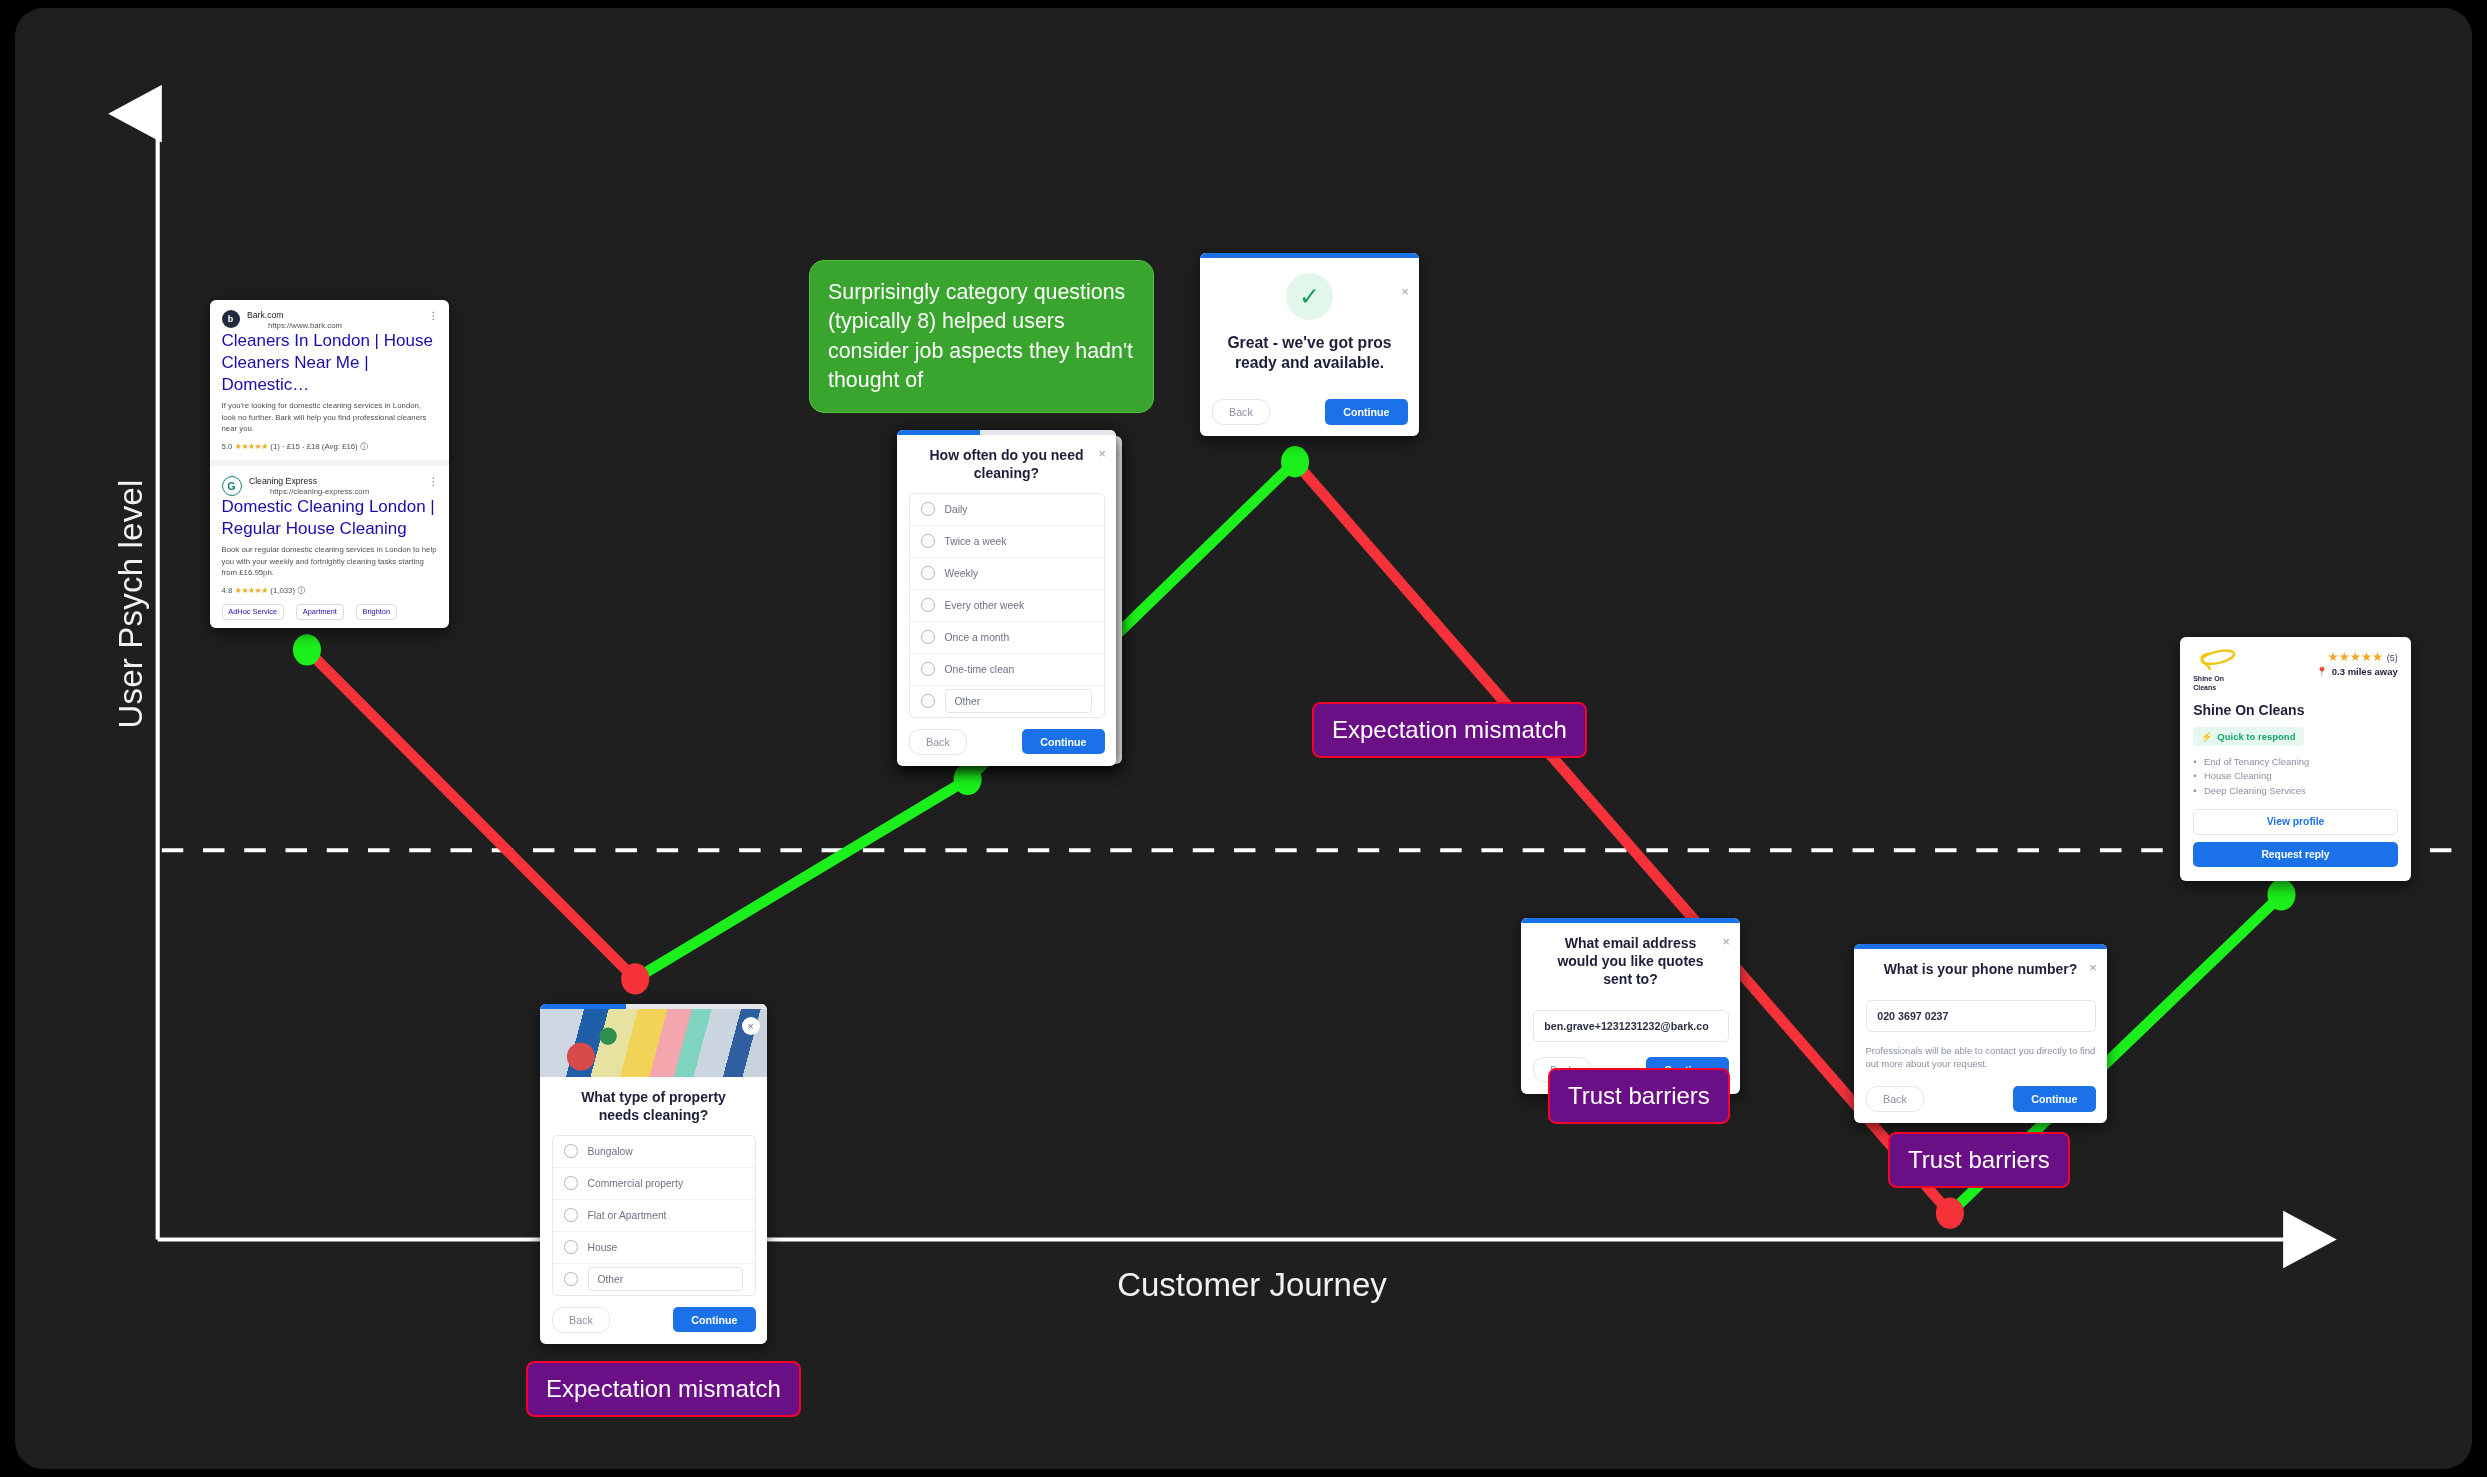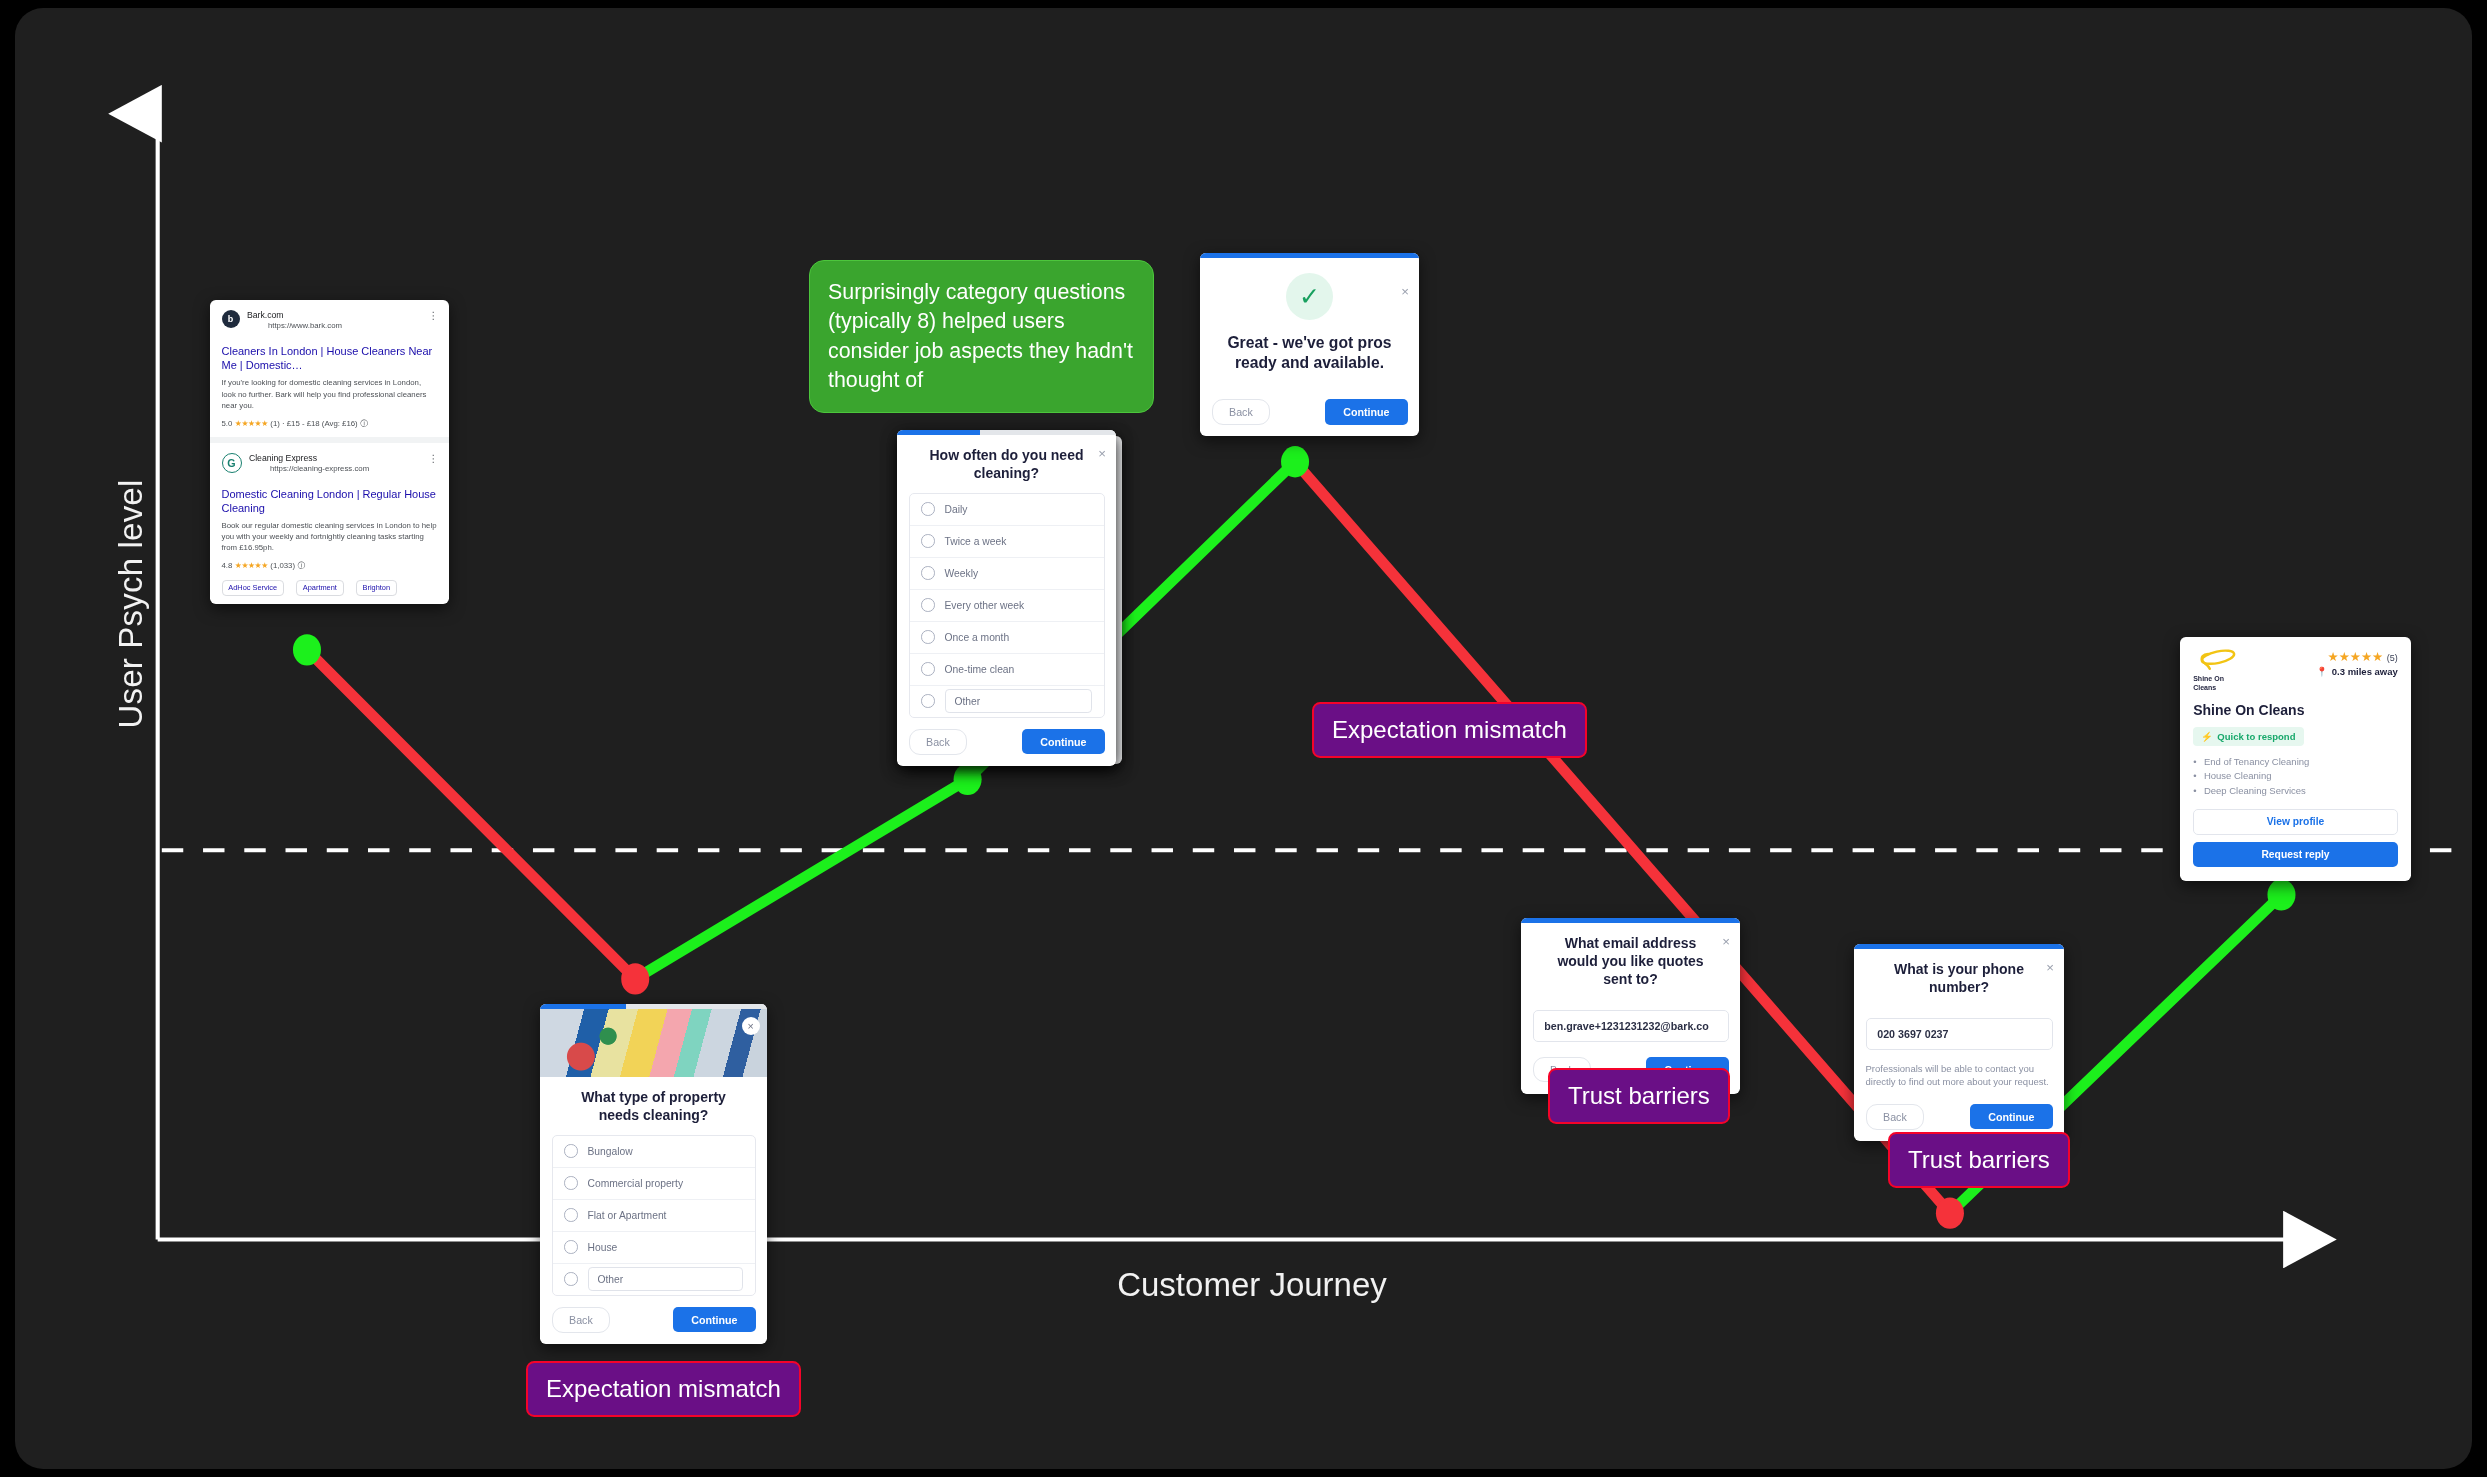--- a/index.html
+++ b/index.html
@@ -54,21 +54,21 @@
   #serp{left:195px;top:292px;width:239px;}
   .serp-block{padding:10px 11.5px 8.2px 11.5px;}
   .serp-head{display:flex;align-items:flex-start;gap:7.4px;}
   .favicon{width:18px;height:18px;border-radius:50%;flex:none;display:flex;align-items:center;justify-content:center;
            font-size:9px;font-weight:bold;color:#fff;}
   .fav-bark{background:#1f2b3d;}
   .fav-ce{background:#fff;border:1.6px solid #18806f;color:#18806f;font-size:10.7px;}
   .serp-site{font-size:8.7px;color:#202124;line-height:1.25;}
   .serp-url{font-size:7.8px;color:#4d5156;padding-left:21px;}
   .serp-kebab{margin-left:auto;color:#5f6368;font-size:10px;letter-spacing:-0.8px;}
-  .serp-title{color:#1a0dab;font-size:11px;line-height:1.28;margin-top:14px;}
+  .serp-title{color:#1a0dab;font-size:17px;line-height:1.28;margin-top:0;}
   .serp-desc{font-size:7.8px;color:#4d5156;line-height:1.45;margin-top:5px;}
   .serp-rating{font-size:7.8px;color:#4d5156;margin-top:6.6px;display:flex;align-items:center;gap:2.5px;text-align:center;}
   .stars{color:#f5a623;letter-spacing:-0.4px;}
   .chips{display:flex;gap:12px;margin-top:8.2px;}
   .chip{border:0.8px solid #dadce0;border-radius:4.1px;padding:2.5px 5.8px;font-size:7.4px;color:#1a0dab;}
   .serp-sep{height:5.8px;background:#f1f3f4;}
 
   
   #propcard{left:525px;top:996px;width:227px;}
   #prop-photo{height:68px;position:relative;
@@ -81,21 +81,21 @@
 
   
   #successcard{left:1185px;top:245px;width:219px;}
   .check-wrap{display:flex;justify-content:center;margin-top:15px;}
   .check-circle{width:47px;height:47px;border-radius:50%;background:#e3f6ec;display:flex;align-items:center;justify-content:center;}
   .check-mark{color:#18a05f;font-size:25px;line-height:1;}
   .success-title{font-size:15.7px;font-weight:bold;color:#1d1f3a;text-align:center;padding:13.2px 21.4px 0 21.4px;line-height:1.25;}
 
   
   #emailcard{left:1506px;top:910px;width:219px;}
-  #phonecard{left:1839px;top:936px;width:210px;}
+  #phonecard{left:1839px;top:936px;width:253px;}
   .field{margin:11.5px;border:0.8px solid #e2e5ec;border-radius:5px;height:30px;display:flex;align-items:center;
          padding-left:10.7px;font-size:10.7px;font-weight:bold;color:#2b2f45;}
   .helper{margin:0 11.5px;font-size:9.5px;color:#8a90a2;line-height:1.45;}
 
   
   #procard{left:2165px;top:629px;width:231px;}
   .pro-inner{padding:11.5px 13.2px 13.2px 13.2px;}
   .pro-top{display:flex;justify-content:space-between;align-items:flex-start;}
   .pro-logo-txt{font-size:7px;font-weight:bold;color:#1d1f3a;line-height:1.15;margin-top:1.6px;}
   .swoosh{width:45px;height:21.4px;}

